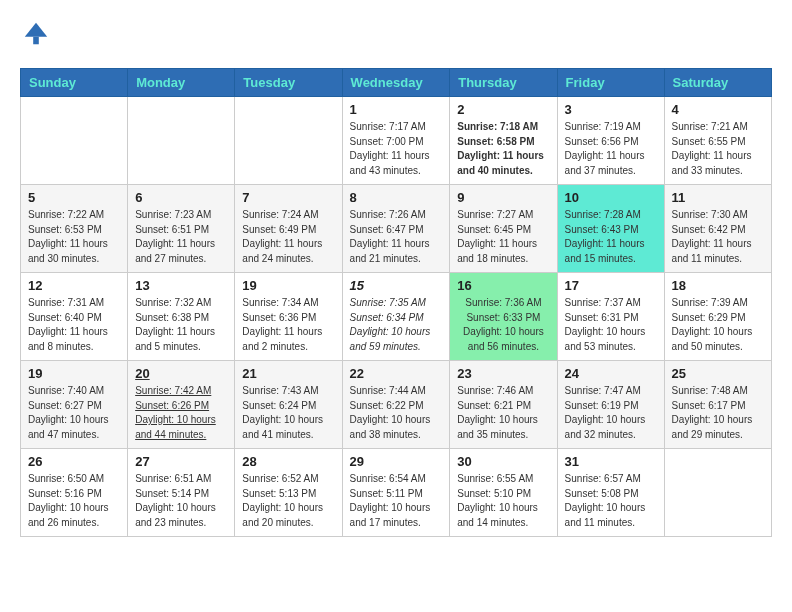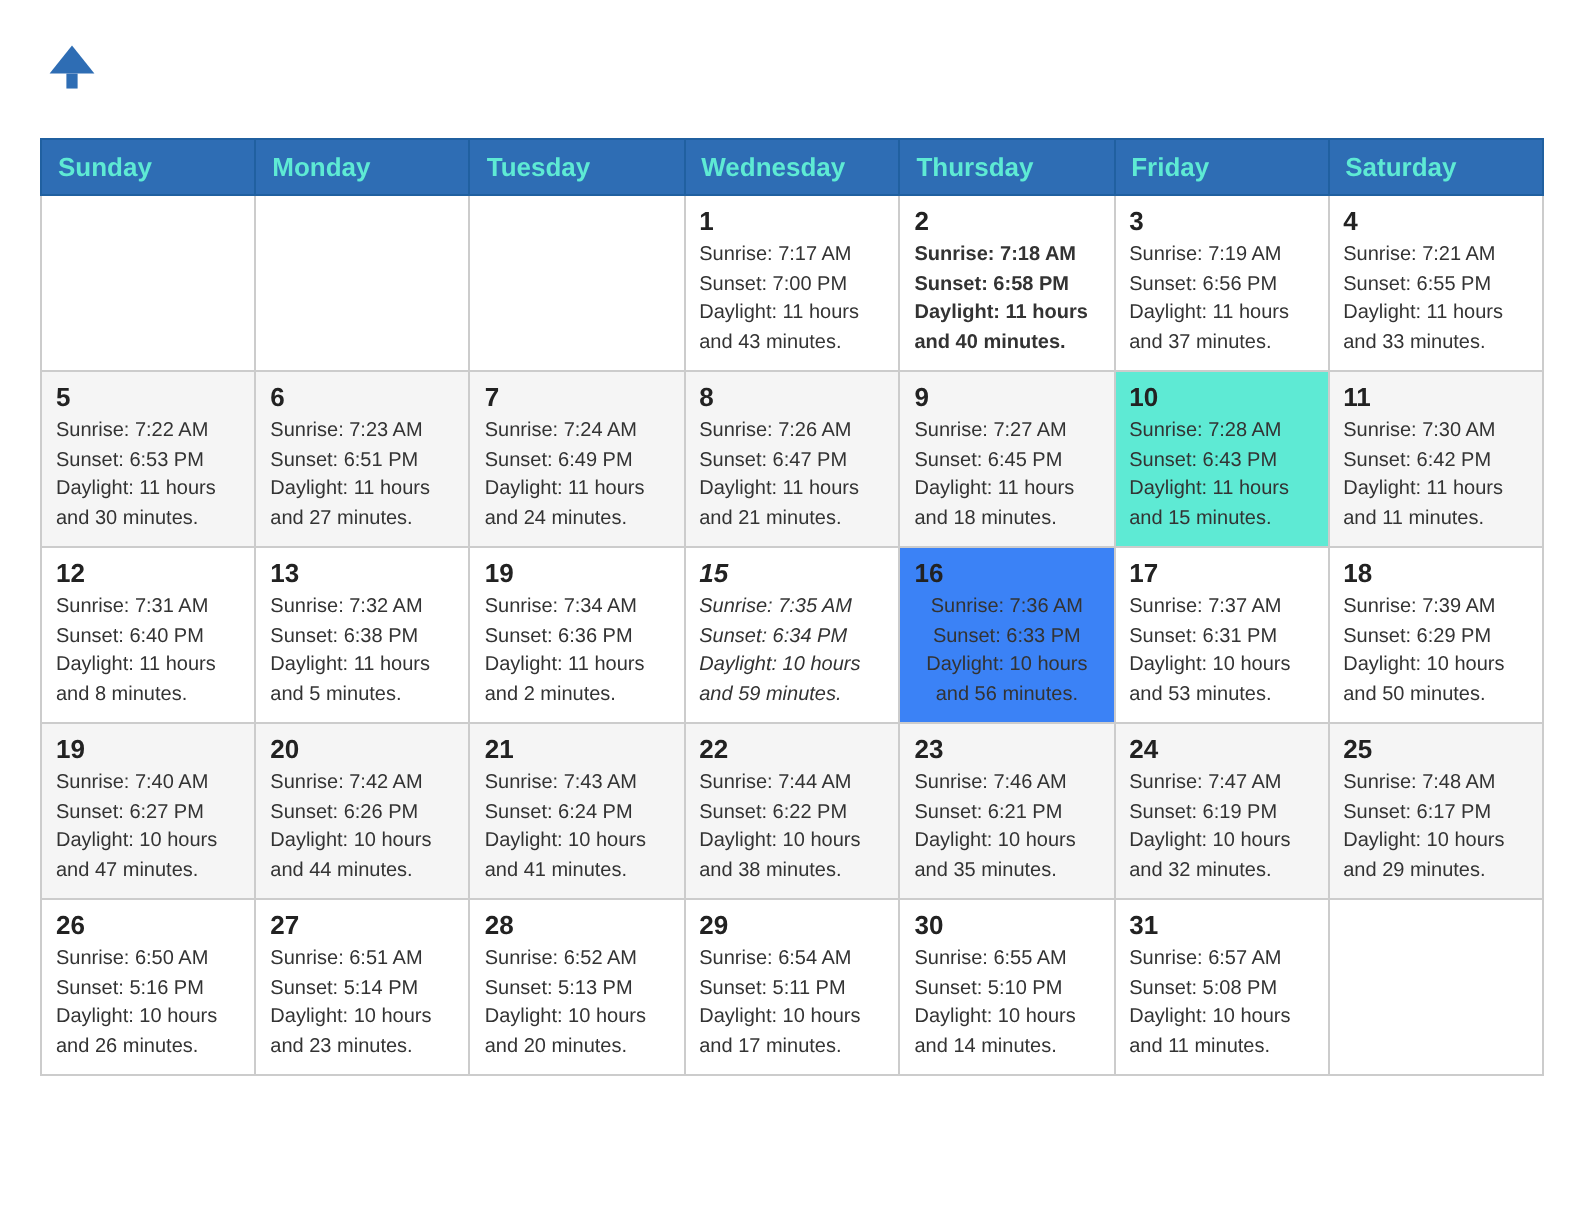--- a/index.html
+++ b/index.html
@@ -229,21 +229,21 @@
 Daylight: 11 hours
 and 2 minutes.</div>
           </td>
           <td style="background-color: rgb(255, 255, 255); font-style: italic;">
             <div class="day-number">15</div>
             <div class="day-info" style="white-space: pre-line;">Sunrise: 7:35 AM
 Sunset: 6:34 PM
 Daylight: 10 hours
 and 59 minutes.</div>
           </td>
-          <td style="background-color: #3b82f6; margin-top: 16px;">
+          <td style="background-color: #86efac; margin-top: 16px;">
             <div class="day-number">16</div>
             <div class="day-info" style="white-space: pre-line; text-align: center;">Sunrise: 7:36 AM
 Sunset: 6:33 PM
 Daylight: 10 hours
 and 56 minutes.</div>
           </td>
           <td style="background-color: rgb(255, 255, 255);">
             <div class="day-number">17</div>
             <div class="day-info" style="white-space: pre-line;">Sunrise: 7:37 AM
 Sunset: 6:31 PM
@@ -259,21 +259,21 @@
           </td>
         </tr>
         <tr>
           <td style="background-color: rgb(245, 245, 245);">
             <div class="day-number">19</div>
             <div class="day-info" style="white-space: pre-line;">Sunrise: 7:40 AM
 Sunset: 6:27 PM
 Daylight: 10 hours
 and 47 minutes.</div>
           </td>
-          <td style="background-color: rgb(245, 245, 245);">
+          <td style="background-color: rgb(245, 245, 245); text-decoration: underline;">
             <div class="day-number">20</div>
             <div class="day-info" style="white-space: pre-line;">Sunrise: 7:42 AM
 Sunset: 6:26 PM
 Daylight: 10 hours
 and 44 minutes.</div>
           </td>
           <td style="background-color: rgb(245, 245, 245);">
             <div class="day-number">21</div>
             <div class="day-info" style="white-space: pre-line;">Sunrise: 7:43 AM
 Sunset: 6:24 PM

